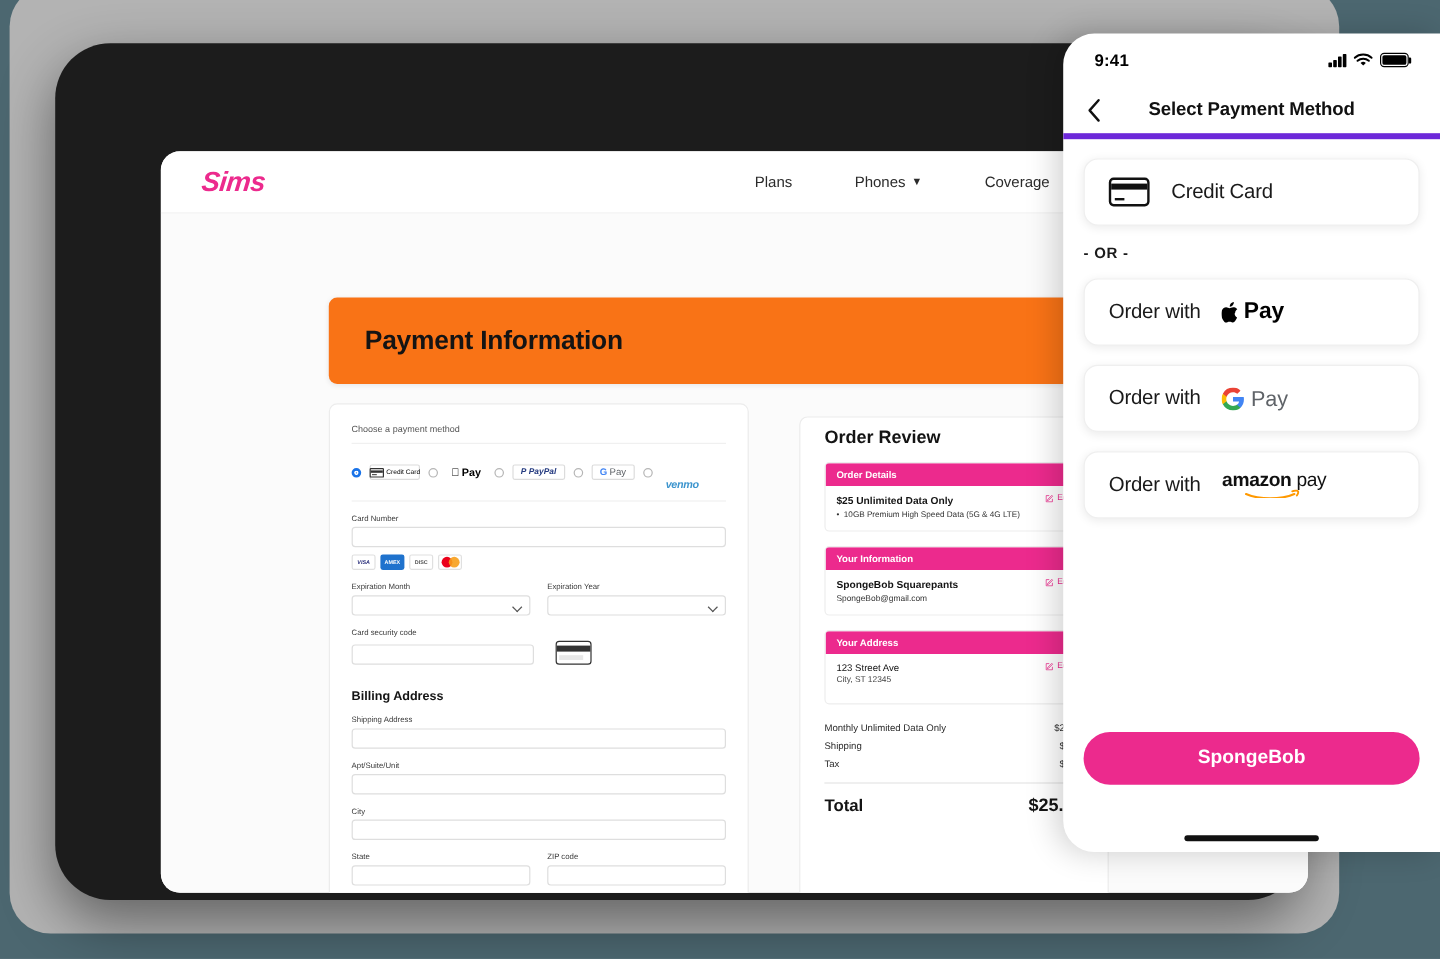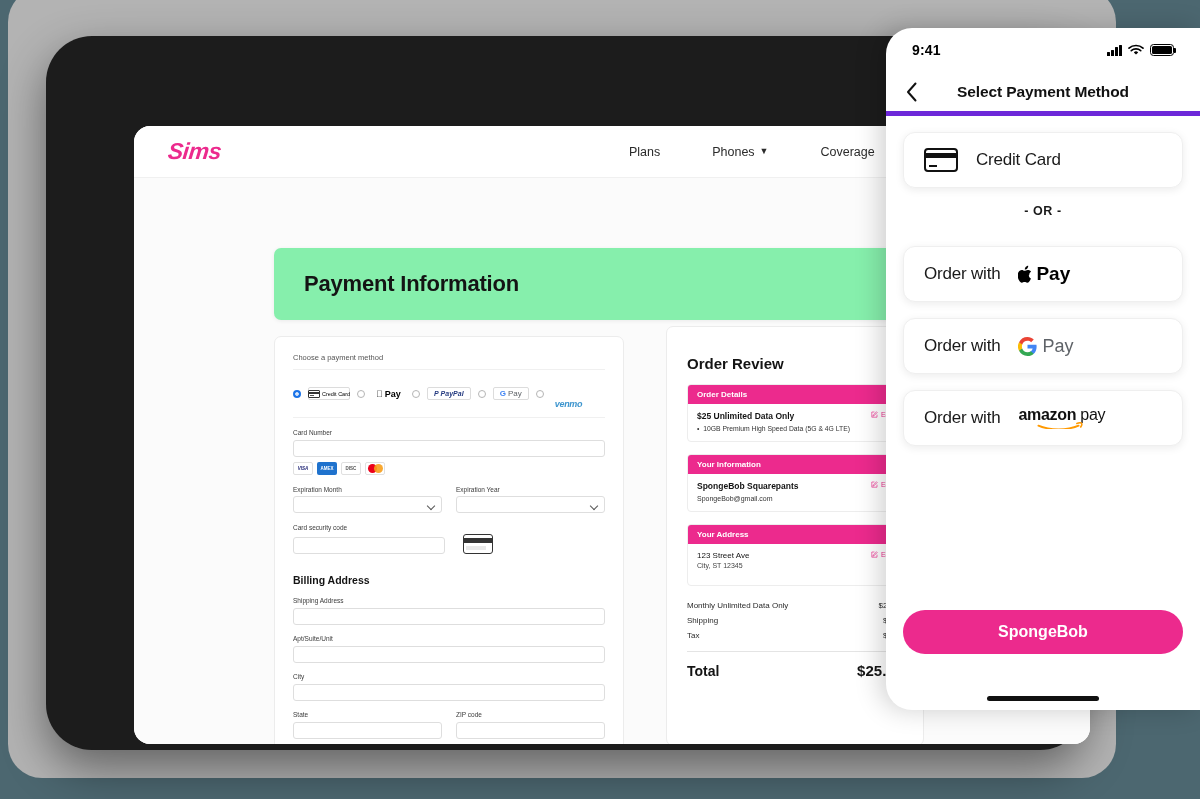--- a/index.html
+++ b/index.html
@@ -67,21 +67,21 @@
     font-size: 12.5px; color: #2b2b2b; cursor: pointer;
   }
   .cart-ico { width: 19px; height: 16px; }
 
   
   .page-body { background: #fbfbfb; height: 566px; position: relative; }
 
   .title-card {
     position: absolute; left: 140px; top: 70px;
     width: 790px; height: 72px;
-    background: #86efac;
+    background: #f97316;
     border-radius: 7px;
     box-shadow: 0 1px 4px rgba(0,0,0,.07);
     display: flex; align-items: center;
     padding-left: 30px;
   }
   .title-card h1 { font-size: 22px; font-weight: 700; color: #141414; letter-spacing: -.2px; }
 
   
   .form-card {
     position: absolute; left: 140px; top: 158px;
@@ -179,26 +179,26 @@
     height: 5px; background: #333;
   }
   .cvv-card::after {
     content: ""; position: absolute; left: 2px; right: 6px; bottom: 3px;
     height: 4px; background: #e8e8e8;
   }
   .billing-h { font-size: 10.5px; font-weight: 700; color: #141414; }
 
   
   .review-card {
-    position: absolute; left: 532px; top: 148px;
+    position: absolute; left: 532px; top: 169px;
     width: 258px; height: 420px;
     background: #ffffff;
     border: 1px solid #ececec;
     border-radius: 7px;
-    padding: 28px 20px;
+    padding: 8px 20px;
   }
   .review-h { font-size: 15px; font-weight: 700; color: #141414; margin-bottom: 12px; }
   .sec {
     border: 1px solid #ededed; border-radius: 4px;
     overflow: hidden; margin-bottom: 12px;
   }
   .sec-head {
     background: #ec2a8d; color: #fff;
     font-size: 8px; font-weight: 700;
     padding: 5px 9px;
@@ -267,22 +267,22 @@
   }
   .phone-body { padding: 16px 17px 0; }
   .pay-card {
     background: #fff; border: 1px solid #efefef; border-radius: 12px;
     box-shadow: 0 2px 8px rgba(0,0,0,.08);
     height: 56px; display: flex; align-items: center;
     padding: 0 20px; gap: 18px; cursor: pointer; margin-bottom: 16px;
   }
   .pc-label { font-size: 17px; color: #1a1a1a; letter-spacing: -.2px; }
   .or-div {
-    text-align: center; font-size: 12.5px; font-weight: 700;
-    color: #1a1a1a; letter-spacing: .6px; margin: 0 0 28px;
+    text-align: left; font-size: 12.5px; font-weight: 700;
+    color: #1a1a1a; letter-spacing: .6px; margin: 0 0 14px;
   }
   .cc-icon { width: 34px; height: 24px; border: 2px solid #111; border-radius: 4px; position: relative; }
   .cc-icon::before { content:""; position:absolute; left:0; right:0; top:3px; height:5px; background:#111; }
   .cc-icon::after { content:""; position:absolute; left:3px; bottom:3.5px; width:8px; height:2px; background:#111; }
   .ow { font-size: 17px; color: #1a1a1a; letter-spacing: -.2px; }
   .apay { font-size: 19px; font-weight: 600; color: #000; display: flex; align-items: center; gap: 2px; }
   .gpay { display: flex; align-items: center; gap: 5px; }
   .gpay .t { font-size: 18px; color: #5f6368; }
   .amzn { display: flex; flex-direction: column; align-items: center; line-height: 1; }
   .amzn .top { font-size: 16px; color: #111; letter-spacing: -.3px; }

